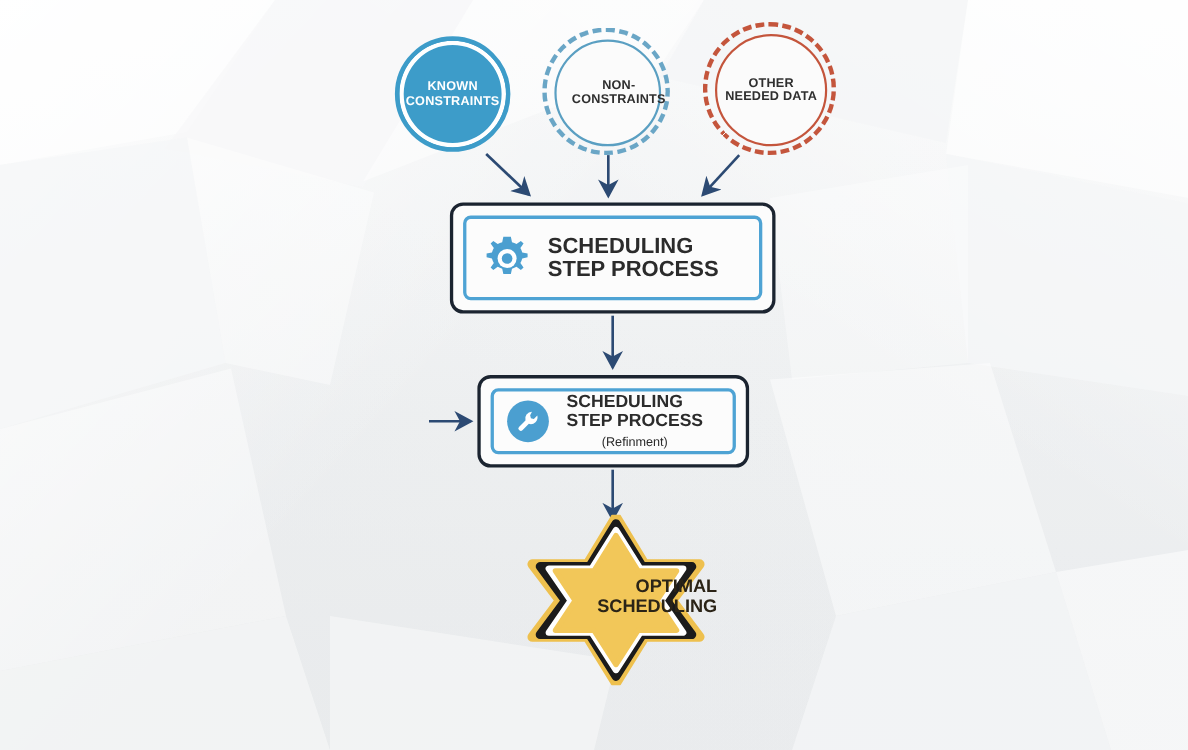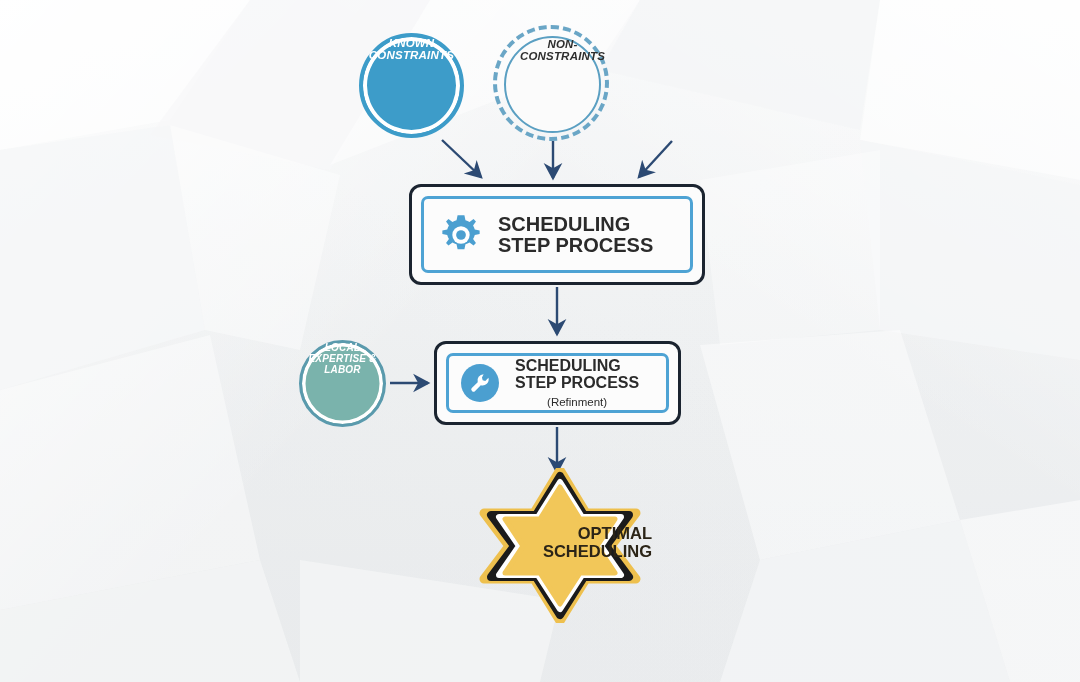--- a/index.html
+++ b/index.html
@@ -33,25 +33,24 @@
     width: 1080px;
     height: 682px;
     pointer-events: none;
   }
 
   
   .circle {
     position: absolute;
     border-radius: 50%;
     display: flex;
-    align-items: flex-start;
+    align-items: center;
     justify-content: center;
     box-sizing: border-box;
     text-align: center;
-    font-style: italic;
   }
   .circle .clabel {
     font-weight: bold;
     letter-spacing: 0.2px;
     line-height: 1.08;
     text-transform: uppercase;
   }
 
   
   #circle-known {
@@ -258,44 +257,44 @@
   </div>
 
   <div class="circle" id="circle-non">
     <div class="dashring"></div>
     <div class="clabel">
       <span>NON-</span><br>
       <span>CONSTRAINTS</span>
     </div>
   </div>
 
+  <div class="circle" id="circle-other">
+    <div class="dashring"></div>
+    <div class="clabel">
+      <span>OTHER</span><br>
+      <span>NEEDED DATA</span>
+    </div>
+  </div>
 
   <div class="proc-outer" id="box-scheduling">
     <div class="proc-inner">
       <svg class="icon-gear" viewBox="0 0 64 64">
         <path fill="#4b9fd0" d="M32 2 l5.2 0 1.6 7.4 a23.6 23.6 0 0 1 6.2 2.6 l6.1-4.4 3.7 3.7 -4.4 6.1 a23.6 23.6 0 0 1 2.6 6.2 l7.4 1.6 0 5.2 -7.4 1.6 a23.6 23.6 0 0 1 -2.6 6.2 l4.4 6.1 -3.7 3.7 -6.1-4.4 a23.6 23.6 0 0 1 -6.2 2.6 l-1.6 7.4 -5.2 0 -5.2 0 -1.6-7.4 a23.6 23.6 0 0 1 -6.2-2.6 l-6.1 4.4 -3.7-3.7 4.4-6.1 a23.6 23.6 0 0 1 -2.6-6.2 l-7.4-1.6 0-5.2 7.4-1.6 a23.6 23.6 0 0 1 2.6-6.2 l-4.4-6.1 3.7-3.7 6.1 4.4 a23.6 23.6 0 0 1 6.2-2.6 l1.6-7.4 z"></path>
         <circle cx="32" cy="32" r="13.2" fill="#ffffff"></circle>
         <circle cx="32" cy="32" r="7.4" fill="#4b9fd0"></circle>
       </svg>
       <div class="proc-text">
         <div class="proc-title">
           <span>SCHEDULING</span><br>
           <span>STEP PROCESS</span>
         </div>
       </div>
     </div>
   </div>
 
-  <div class="circle" id="circle-local">
-    <div class="clabel">
-      <span>LOCAL</span><br>
-      <span>EXPERTISE &amp;</span><br>
-      <span>LABOR</span>
-    </div>
-  </div>
 
   <div class="proc-outer" id="box-refinement">
     <div class="proc-inner">
       <div class="icon-wrench-wrap">
         <svg class="icon-wrench" viewBox="0 0 64 64">
           <path fill="#ffffff" d="M42.5 6.5 a18 18 0 0 0 -17.2 23.2 L8.2 46.8 a5.6 5.6 0 0 0 0 7.9 l1.1 1.1 a5.6 5.6 0 0 0 7.9 0 l17.1-17.1 a18 18 0 0 0 22.3-21.9 l-9.2 9.2 -7.7-2 -2-7.7 z"></path>
         </svg>
       </div>
       <div class="proc-text">
         <div class="proc-title">

